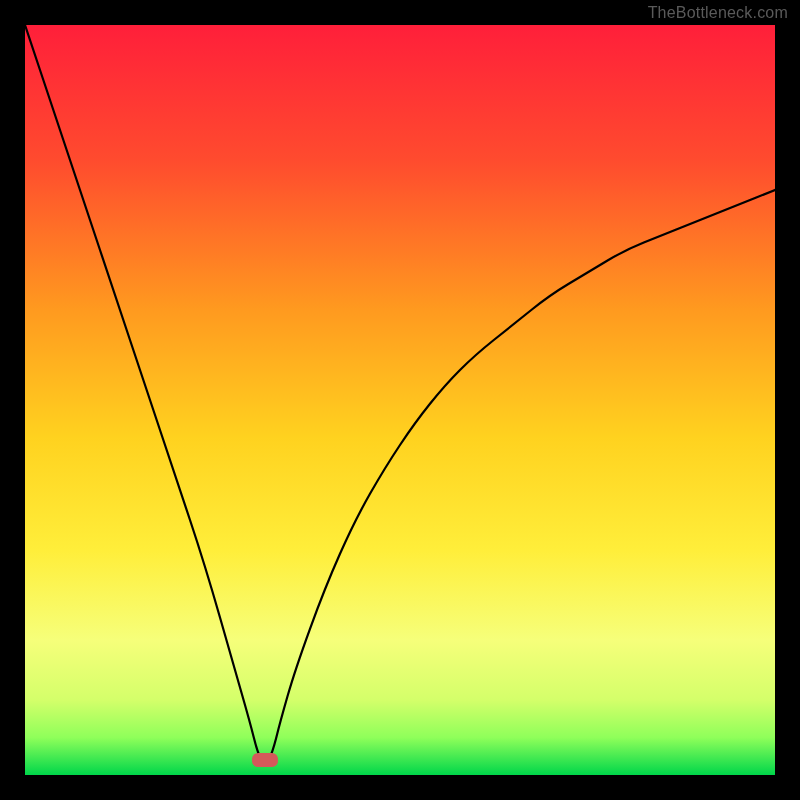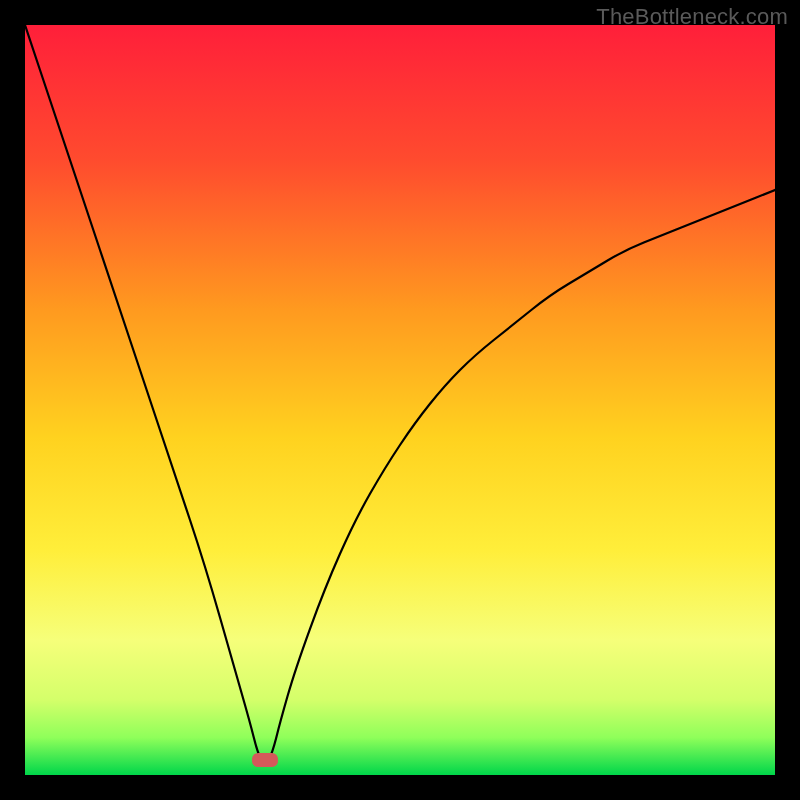--- a/index.html
+++ b/index.html
@@ -24,21 +24,21 @@
     left: 0;
     top: 0;
     width: 750px;
     height: 750px;
   }
   .watermark {
     position: absolute;
     top: 4px;
     right: 12px;
     color: #5a5a5a;
-    font-size: 22px;
+    font-size: 16px;
     letter-spacing: 0.2px;
     font-weight: 500;
     user-select: none;
   }
   svg {
     display: block;
   }
 </style>
 </head>
 <body>

